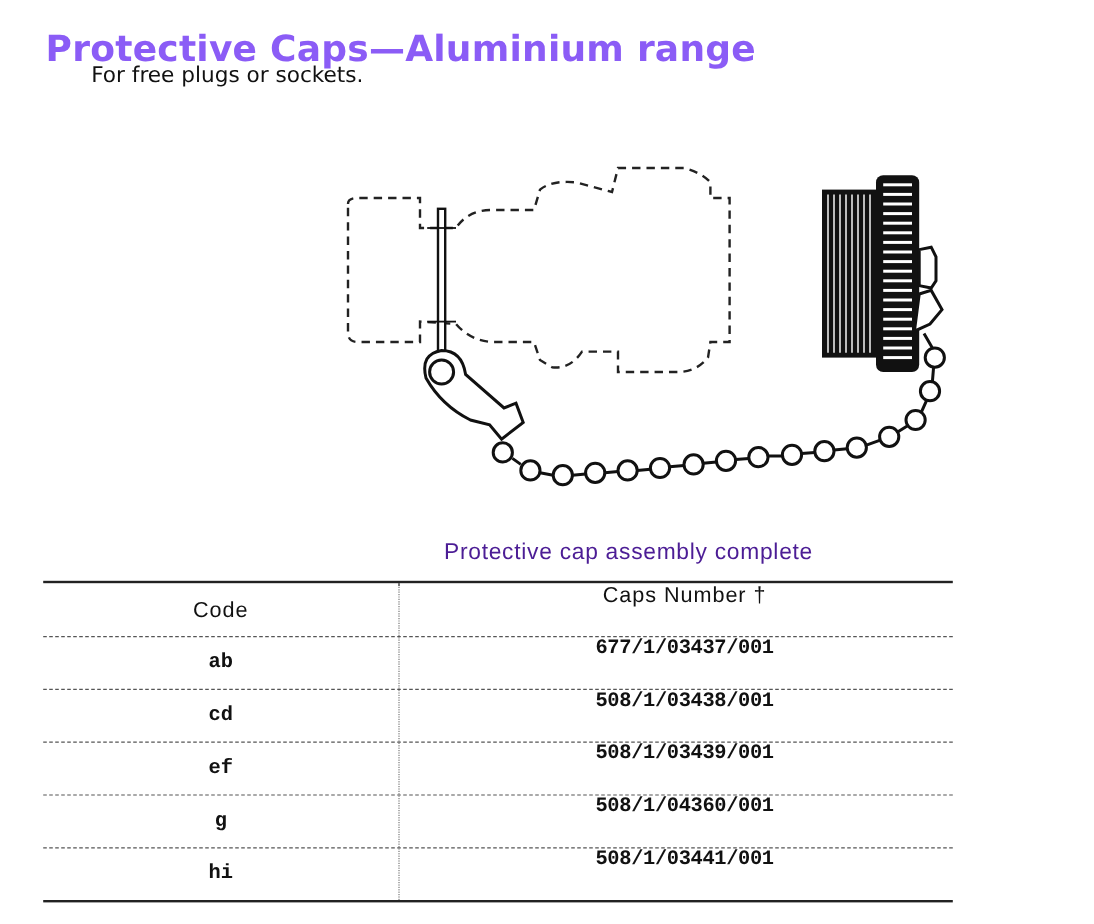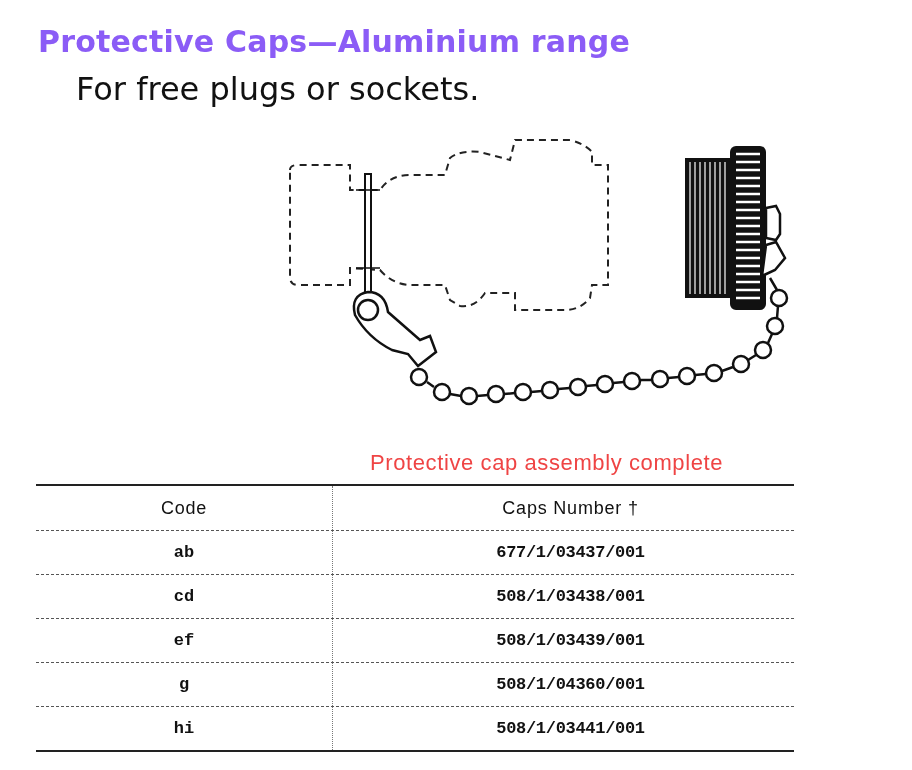--- a/index.html
+++ b/index.html
@@ -1,24 +1,24 @@
 <!DOCTYPE html>
 <html><head>
 <meta charset="utf-8">
 <style>
   html, body { margin: 0; padding: 0; background: #ffffff; }
   body { width: 912px; height: 770px; position: relative; overflow: hidden; color: #111; font-family: "DejaVu Sans", sans-serif; }
   .title { position: absolute; left: 38px; top: 24px; font-size: 30px; font-weight: bold; letter-spacing: 0.2px; white-space: nowrap; color: #8b5cf6; }
-  .subtitle { position: absolute; left: 76px; top: 70px; font-size: 32px; white-space: nowrap; color: #111; }
+  .subtitle { position: absolute; left: 76px; top: 52px; font-size: 18px; white-space: nowrap; color: #111; }
   .figure { position: absolute; left: 280px; top: 130px; width: 540px; height: 290px; }
-  .caption { position: absolute; left: 370px; top: 450px; font-family: "Liberation Sans", sans-serif; font-size: 22px; letter-spacing: 0.6px; white-space: nowrap; color: #ef4444; }
+  .caption { position: absolute; left: 370px; top: 450px; font-family: "Liberation Sans", sans-serif; font-size: 19px; letter-spacing: 0.6px; white-space: nowrap; color: #4c1d95; }
   .table { position: absolute; left: 36px; top: 484px; width: 758px; }
   .rule-top { height: 0; border-top: 2px solid #222; }
   .rule-bottom { height: 0; border-top: 2px solid #222; }
-  .row { display: flex; height: 43px; position: relative; align-items: center; gap: 14px; }
+  .row { display: flex; height: 43px; position: relative; align-items: flex-start; gap: 14px; }
   .row.header { height: 44px; }
   .row + .row, .row.data { border-top: 1px dashed #555; }
   .cell { text-align: center; font-size: 17px; font-weight: bold; font-family: Liberation Mono, monospace; }
   .cell.code { width: 296px; border-right: 1px dotted #777; height: 100%; display: flex; align-items: center; justify-content: center; }
   .cell.part { flex: 1; display: flex; align-items: center; justify-content: center; }
   .header .cell { font-weight: normal; font-family: "Liberation Sans", sans-serif; font-size: 18px; letter-spacing: 0.8px; }
   .part-value { letter-spacing: -0.3px; }
 </style>
 </head>
 <body>

